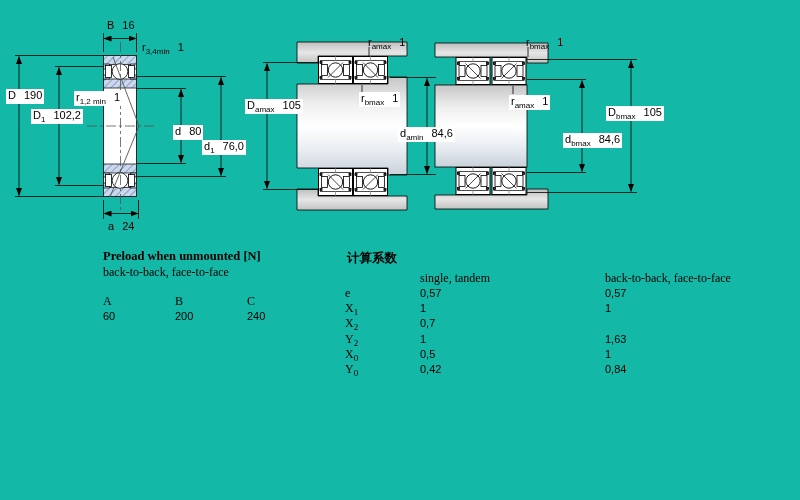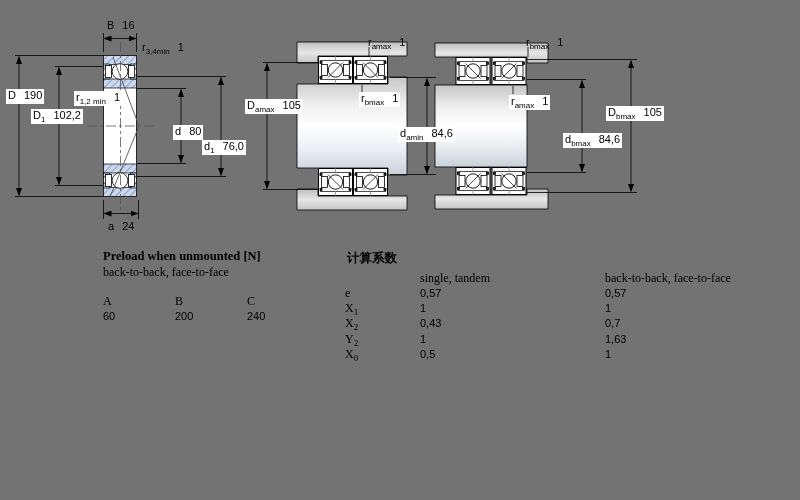--- a/index.html
+++ b/index.html
@@ -1,17 +1,17 @@
 <!DOCTYPE html>
 <html><head>
 <meta charset="utf-8">
 <style>
   html,body{margin:0;padding:0;background:#fff;}
   body{width:800px;height:500px;position:relative;font-family:"Liberation Sans",sans-serif;color:#000;}
-  .stage{position:absolute;left:0;top:0;width:800px;height:500px;overflow:hidden;background:#737373;}
+  .stage{position:absolute;left:0;top:0;width:800px;height:500px;overflow:hidden;background:#14b8a6;}
   .stage svg{position:absolute;left:0;top:0;}
 
   
   .dim{position:absolute;white-space:nowrap;font:11px "Liberation Sans",sans-serif;
        background:#fff;padding:0 2px;line-height:13px;}
   .dim sub{font-size:8px;line-height:1;}
   .dim .v{margin-left:8px;}
 
   
   .tbl{position:absolute;}
@@ -236,29 +236,33 @@
           <span class="f-val s">0,57</span>
           <span class="f-val">0,57</span>
         </div>
       <div class="f-row">
           <span class="f-lab"><span>X</span><sub>1</sub></span>
           <span class="f-val s">1</span>
           <span class="f-val">1</span>
         </div>
       <div class="f-row">
           <span class="f-lab"><span>X</span><sub>2</sub></span>
-          <span class="f-val s">0,43</span>
           <span class="f-val">0,7</span>
         </div>
       <div class="f-row">
           <span class="f-lab"><span>Y</span><sub>2</sub></span>
           <span class="f-val s">1</span>
           <span class="f-val">1,63</span>
         </div>
       <div class="f-row">
           <span class="f-lab"><span>X</span><sub>0</sub></span>
           <span class="f-val s">0,5</span>
           <span class="f-val">1</span>
         </div>
+      <div class="f-row">
+          <span class="f-lab"><span>Y</span><sub>0</sub></span>
+          <span class="f-val s">0,42</span>
+          <span class="f-val">0,84</span>
+        </div>
     </div>
   </div>
 
 </div>
 
 </body></html>

